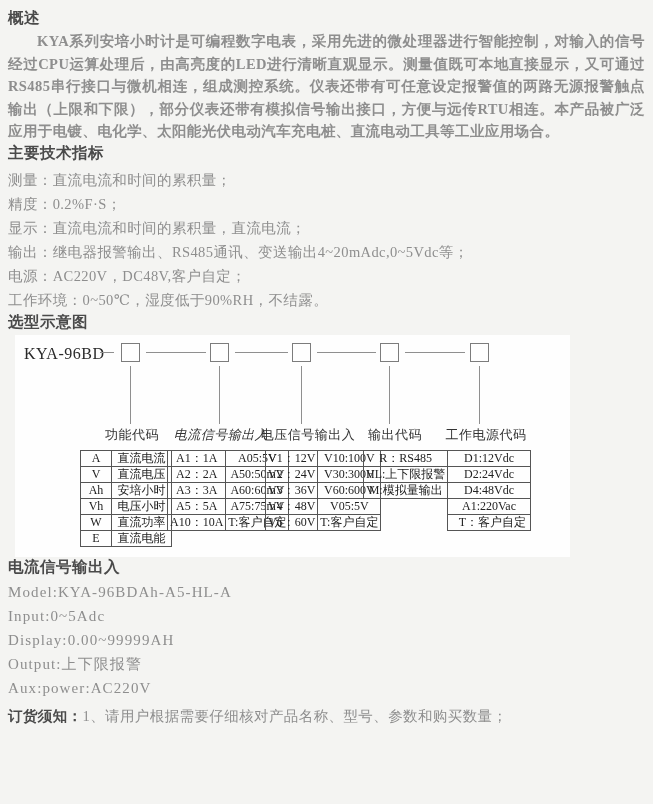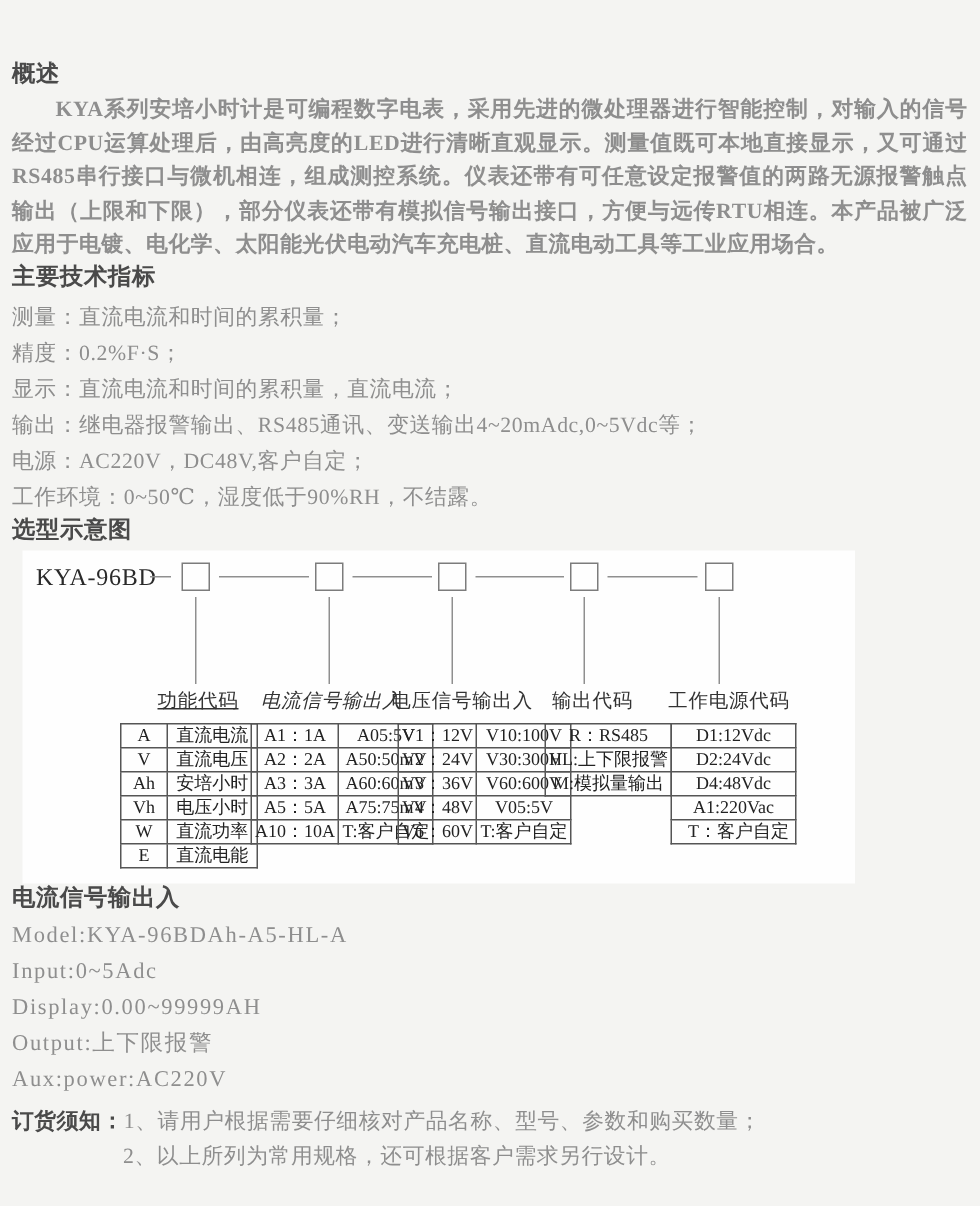--- a/index.html
+++ b/index.html
@@ -7,21 +7,20 @@
     width:653px;height:804px;
     background:#f4f4f2;
     font-family:"Liberation Serif","DejaVu Serif",serif;
     overflow:hidden;
   }
   .page{
     box-sizing:border-box;
     width:653px;height:756px;
     padding:8px 8px 16px 8px;
     overflow:hidden;
-    margin-top:32px;
   }
   h2.sec{
     margin:0;
     font-size:15.5px;
     line-height:20px;
     font-weight:bold;
     color:#4a4a4a;
     letter-spacing:0.5px;
   }
   .overview-p{
@@ -138,21 +137,21 @@
     <div class="obox" style="left:365px;"></div>
     <div class="seg" style="left:390px;width:60px;"></div>
     <div class="obox" style="left:455px;"></div>
 
     <div class="vline" style="left:115px;"></div>
     <div class="vline" style="left:204px;"></div>
     <div class="vline" style="left:286px;"></div>
     <div class="vline" style="left:374px;"></div>
     <div class="vline" style="left:464px;"></div>
 
-    <span class="dlabel" style="left:117px;text-decoration:underline;">功能代码</span>
+    <span class="dlabel" style="left:117px;">功能代码</span>
     <span class="dlabel" style="left:206px;font-style:italic;">电流信号输出入</span>
     <span class="dlabel" style="left:293px;">电压信号输出入</span>
     <span class="dlabel" style="left:380px;">输出代码</span>
     <span class="dlabel" style="left:471px;">工作电源代码</span>
 
     <table class="dtable t1" style="left:65px;">
       <tbody>
           <tr>
             <td>A</td>
             <td>直流电流</td>
@@ -270,16 +269,15 @@
     <div class="ex-line">Model:KYA-96BDAh-A5-HL-A</div>
     <div class="ex-line">Input:0~5Adc</div>
     <div class="ex-line">Display:0.00~99999AH</div>
     <div class="ex-line">Output:上下限报警</div>
     <div class="ex-line">Aux:power:AC220V</div>
   </div>
 
 
   <div class="ordering">
     <div class="order-line1"><span class="order-label">订货须知：</span><span>1、请用户根据需要仔细核对产品名称、型号、参数和购买数量；</span></div>
-    <div class="order-line2">2、以上所列为常用规格，还可根据客户需求另行设计。</div>
   </div>
 
 </div>
 
 </body></html>

